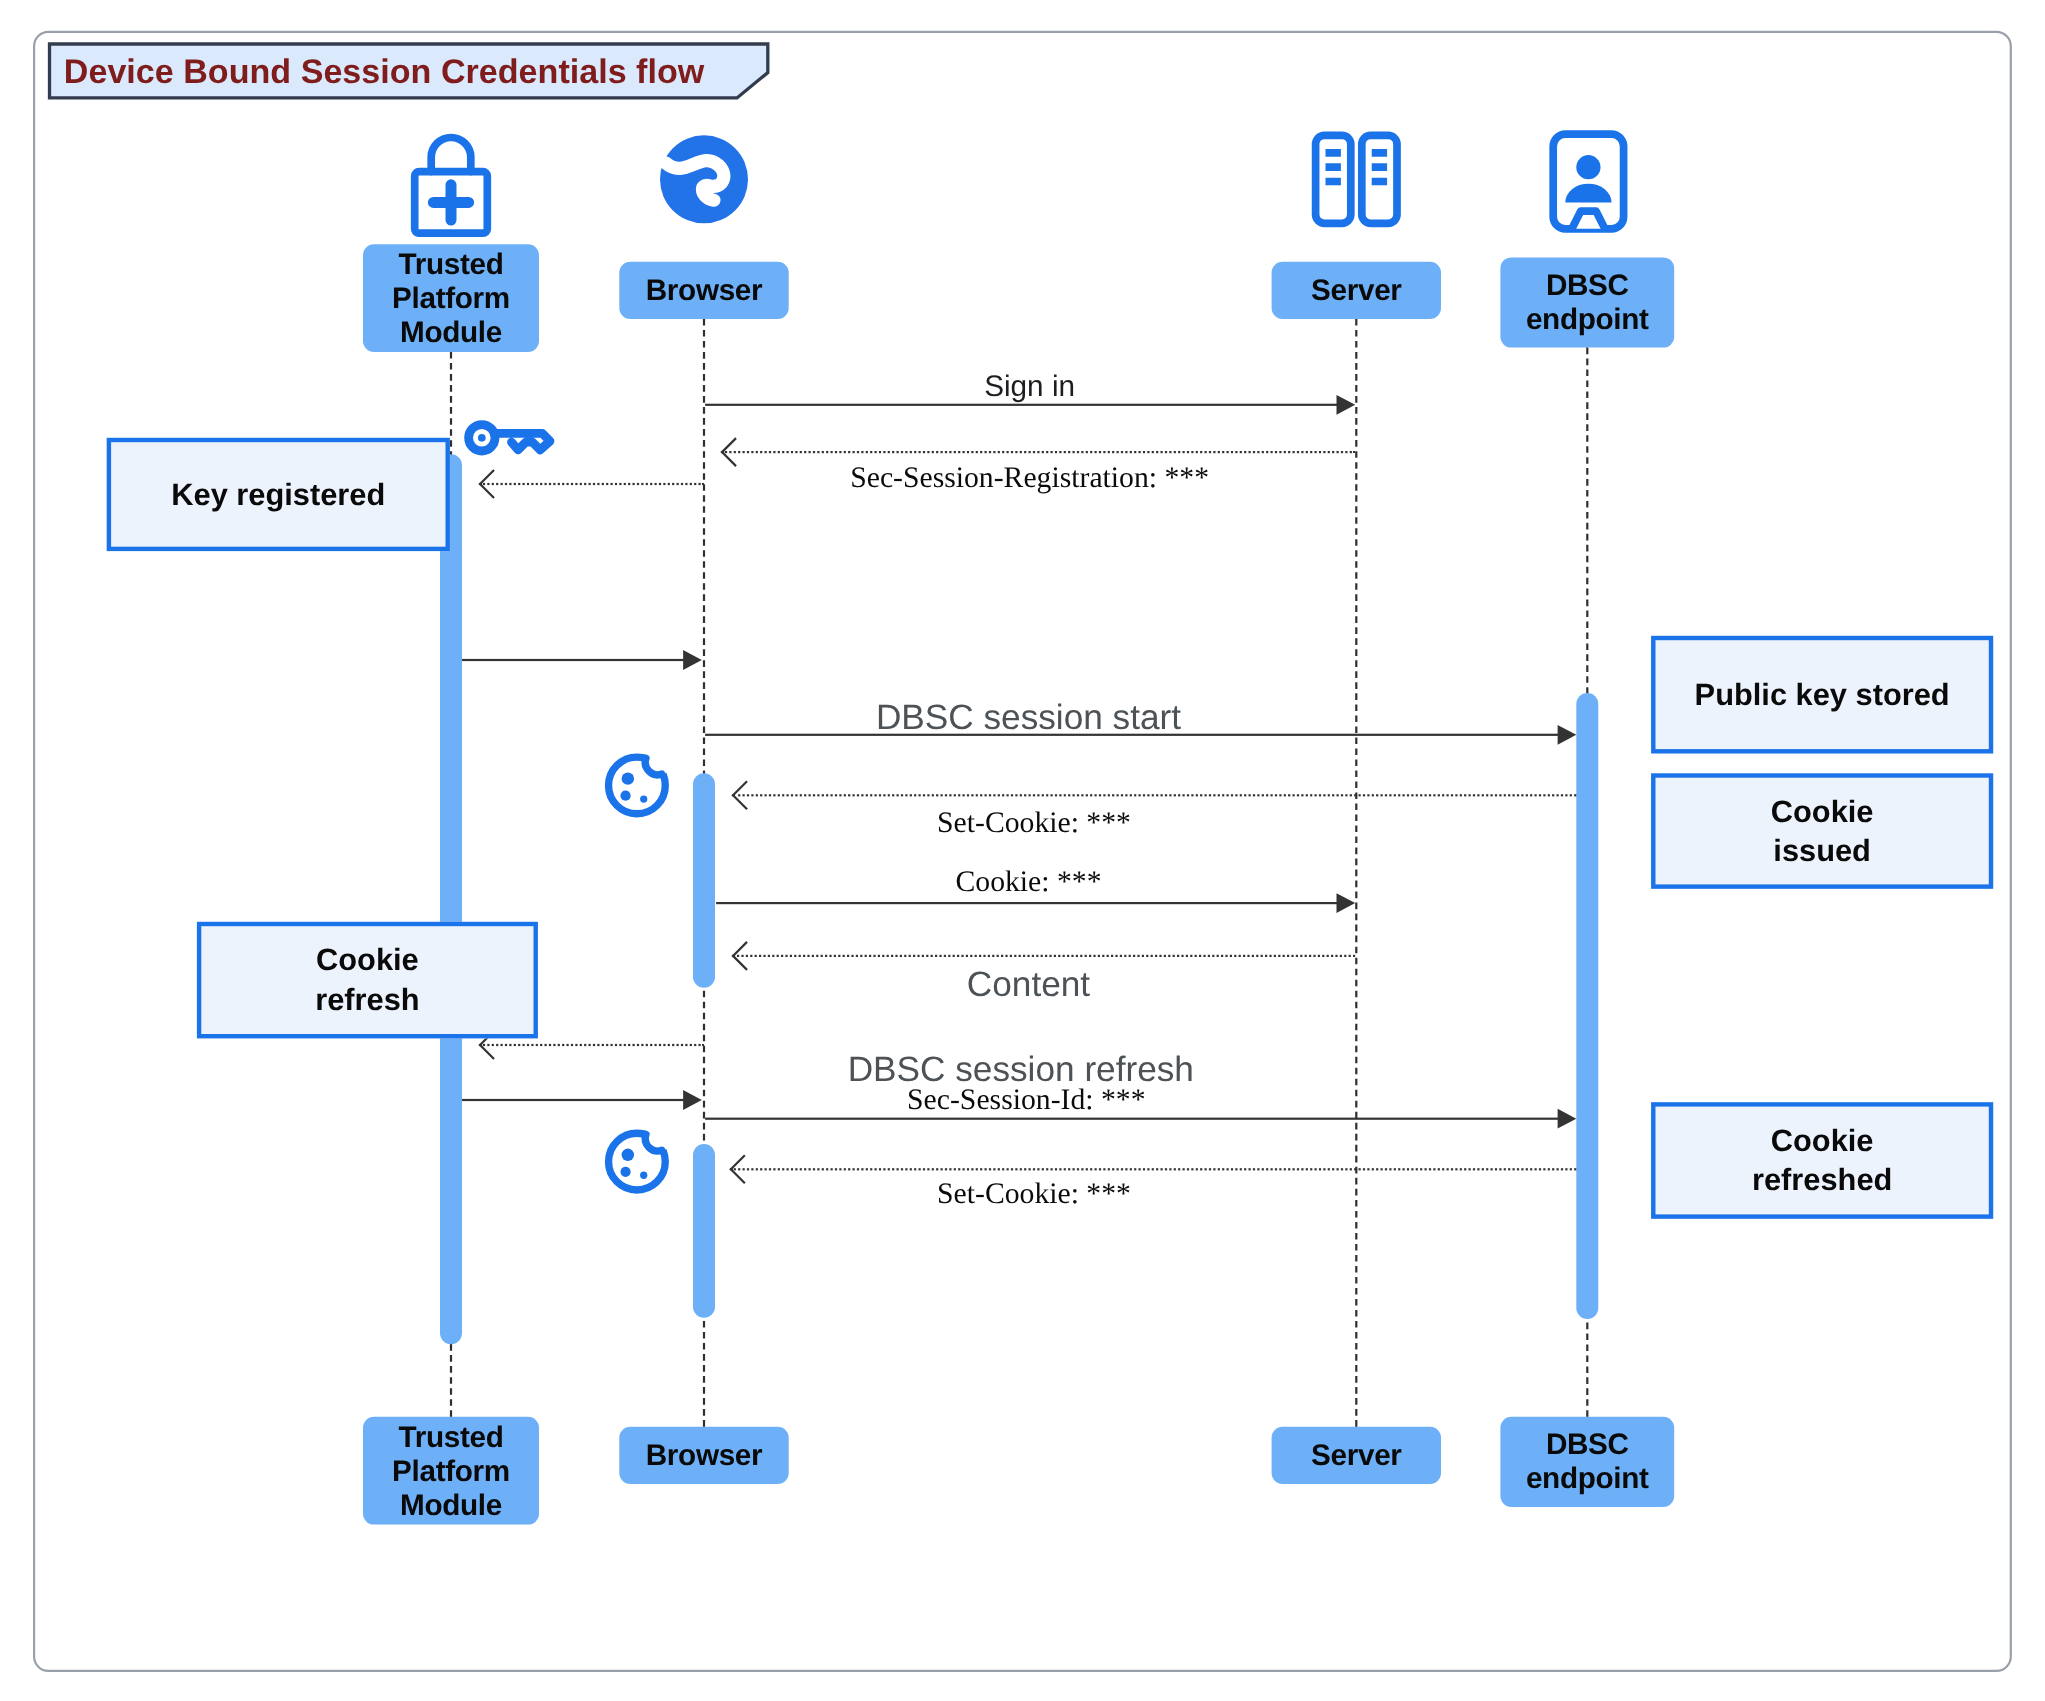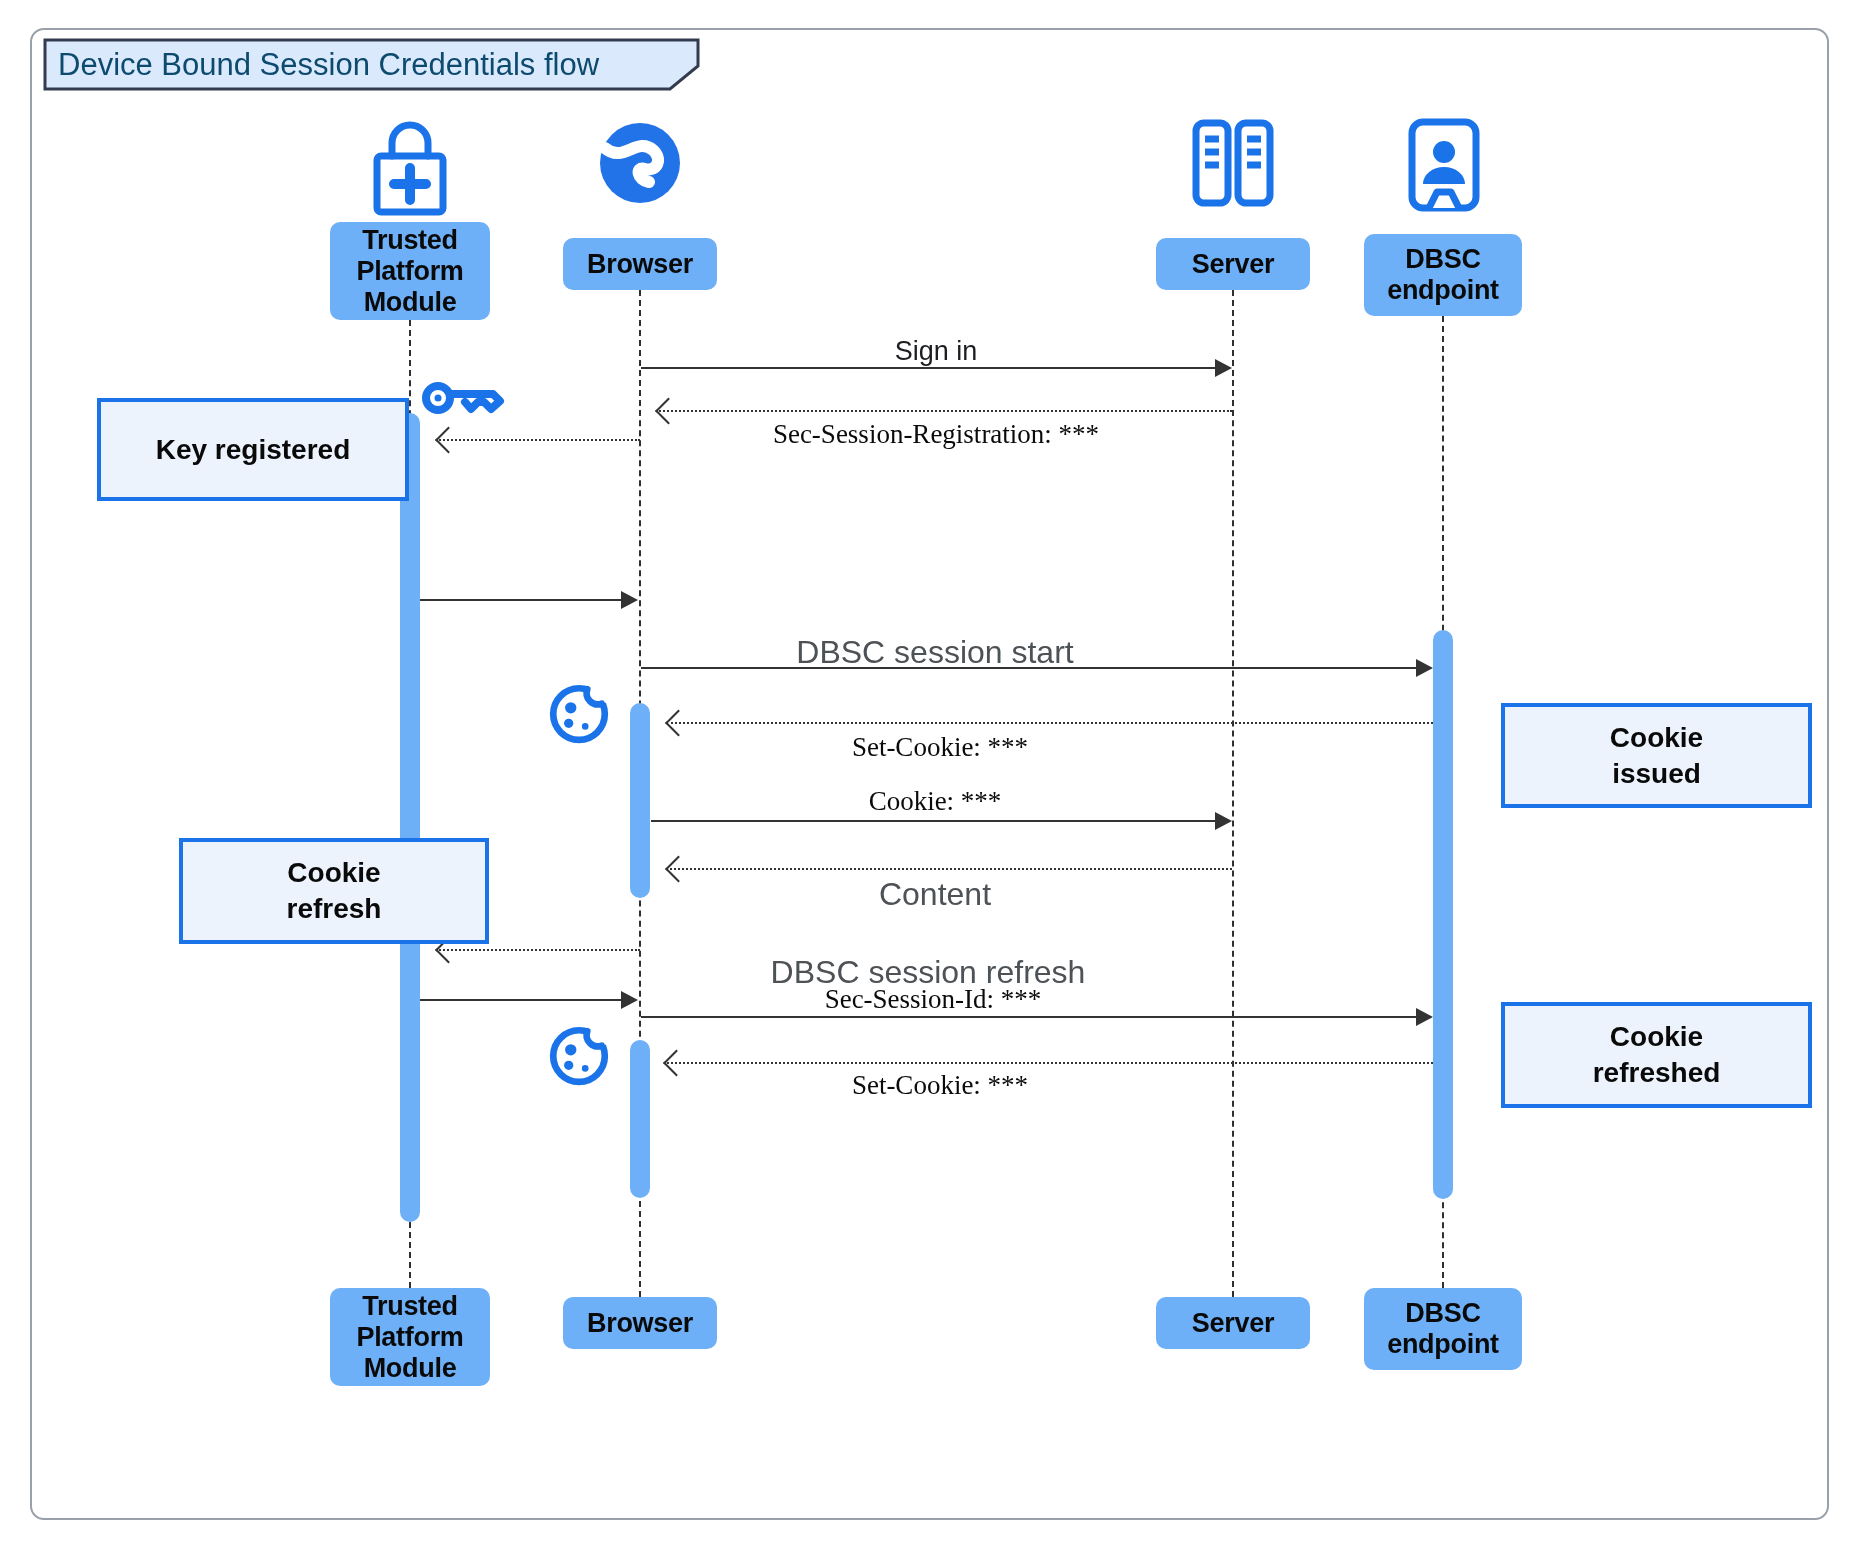--- a/index.html
+++ b/index.html
@@ -3,21 +3,21 @@
 <meta charset="utf-8">
 <style>
   html,body{margin:0;padding:0;background:#fff;}
   .stage{position:relative;width:1859px;height:1546px;background:#fff;
          font-family:"Liberation Sans", sans-serif;overflow:hidden;}
   .frame{position:absolute;left:30px;top:28px;width:1795px;height:1488px;
          border:2.5px solid #99a0a9;border-radius:14px;background:#fff;}
   
   .title-tab{position:absolute;left:42px;top:38px;width:660px;height:54px;}
   .title-text{position:absolute;left:58px;top:42px;width:600px;height:46px;
-              font-size:31px;font-weight:400;color:#0c4a6e;line-height:46px;}
+              font-size:31px;font-weight:700;color:#7f1d1d;line-height:46px;}
   
   .abox{position:absolute;background:#6eb0f8;border-radius:10px;color:#0a0a0a;
         display:flex;flex-direction:column;align-items:center;justify-content:center;
         font-weight:700;font-size:27px;line-height:31px;text-align:center;letter-spacing:-0.3px;}
   
   .lifeline{position:absolute;width:0;border-left:2px dashed #2f2f2f;z-index:1;}
   
   .bar{position:absolute;width:20px;background:#6eb0f8;border-radius:10px;z-index:2;}
   
   .note{position:absolute;background:#edf3fd;border:4px solid #1a73e8;z-index:5;
@@ -185,20 +185,23 @@
     <circle cx="24" cy="27" r="5.5" fill="#1a73e8"></circle>
     <circle cx="22" cy="42" r="4.5" fill="#1a73e8"></circle>
     <circle cx="38" cy="45" r="3.2" fill="#1a73e8"></circle>
   </svg>
 
   <div class="arrow dotted" style="left:664px;top:1062px;width:769px">
       <span class="oh"></span>
     </div>
   <div class="mlabel mono" style="left:940px;top:1070px">Set-Cookie: ***</div>
 
+  <div class="note" style="left:1477px;top:578px;width:303px;height:99px">
+    <span>Public key stored</span>
+  </div>
   <div class="note" style="left:1477px;top:703px;width:303px;height:97px">
     <span>Cookie</span>
     <span>issued</span>
   </div>
   <div class="note" style="left:1477px;top:1002px;width:303px;height:98px">
     <span>Cookie</span>
     <span>refreshed</span>
   </div>
 
   <div class="abox" style="left:330px;top:1288px;width:160px;height:98px">

